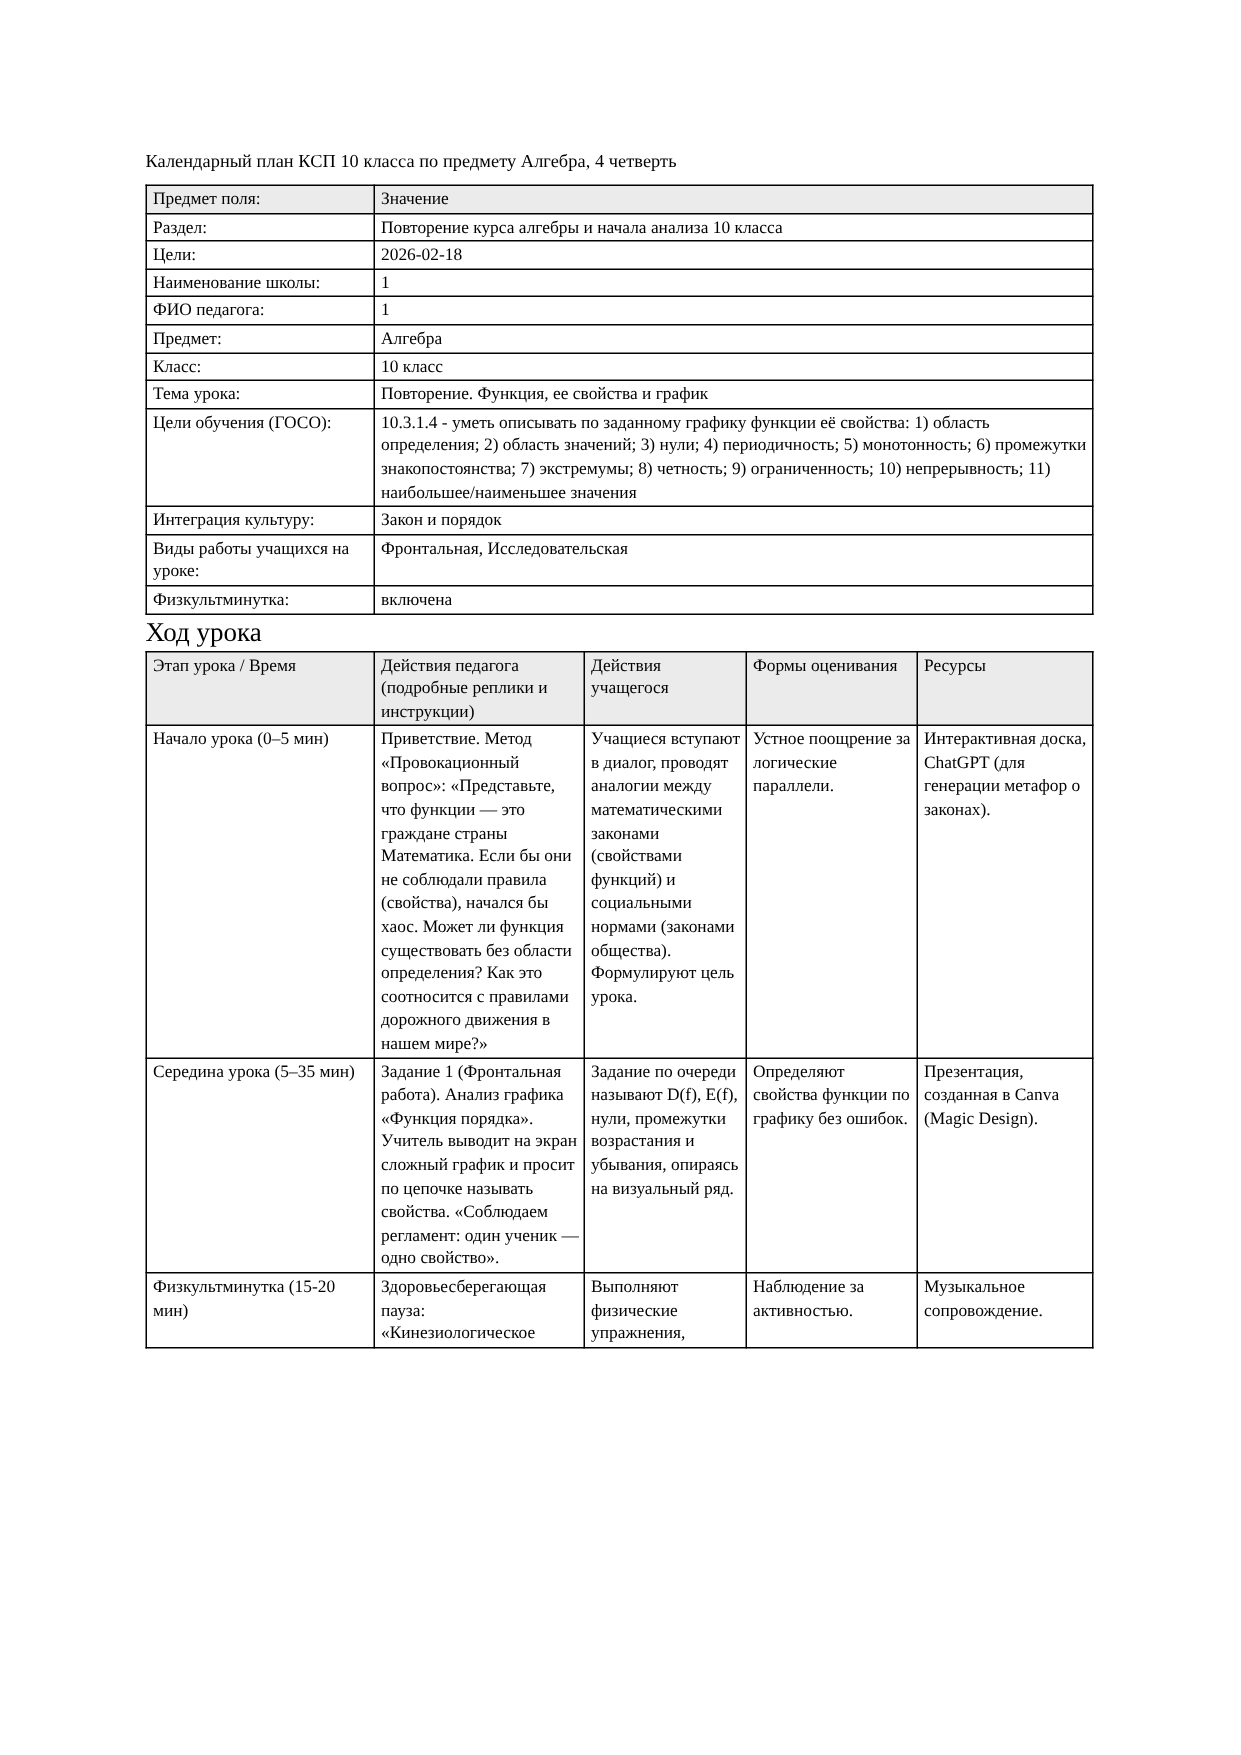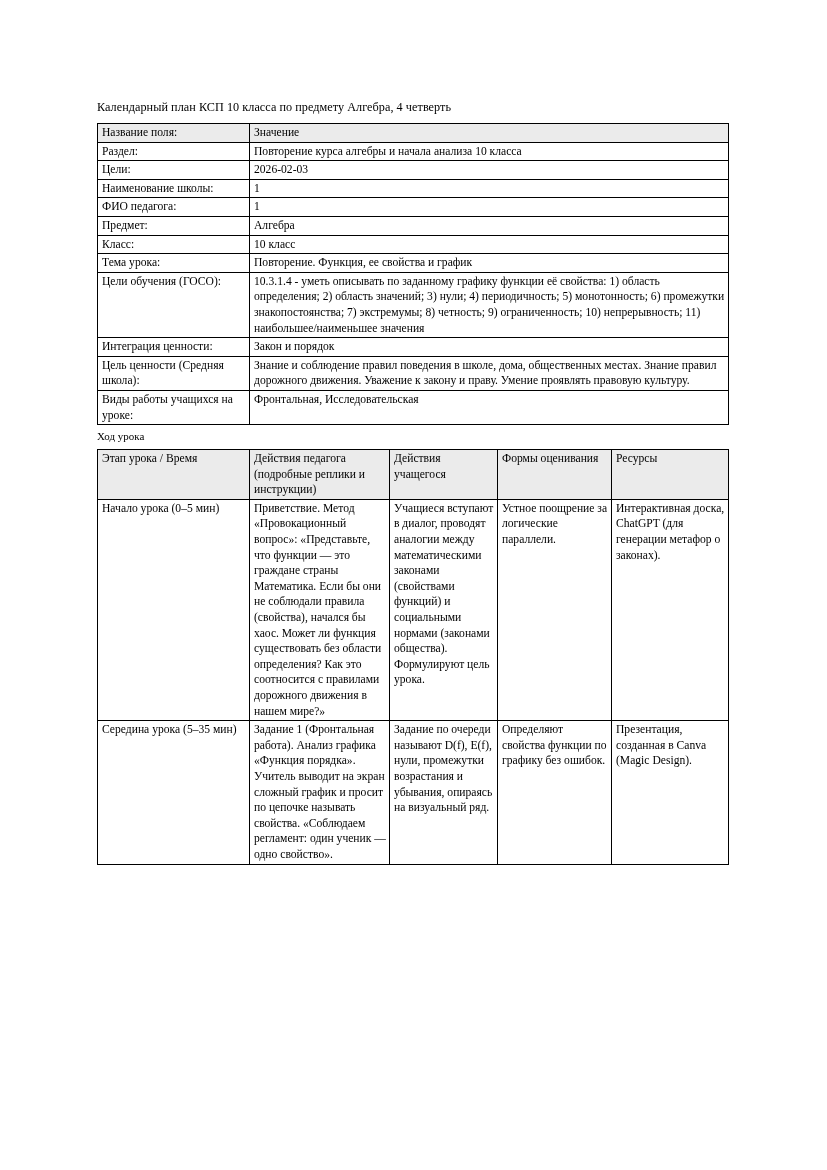--- a/index.html
+++ b/index.html
@@ -27,21 +27,21 @@
     width: 631px;
   }
   .doc-title {
     font-size: 12.2px;
     line-height: 16px;
     margin: 0 0 8px 0;
     white-space: nowrap;
     letter-spacing: 0.05px;
   }
   .section-label {
-    font-size: 11px;
+    font-size: 18px;
     line-height: 16px;
     margin: 3px 0 5px 0;
   }
   table.doc-table {
     border-collapse: collapse;
     width: 631px;
     table-layout: fixed;
     font-size: 11.6px;
     line-height: 15.6px;
   }
@@ -84,30 +84,30 @@
 
     <p class="doc-title">Календарный план КСП 10 класса по предмету Алгебра, 4 четверть</p>
 
     <table class="doc-table">
       <colgroup>
         <col class="col-field">
         <col class="col-value">
       </colgroup>
       <tbody>
         <tr>
-          <td class="hdr-cell">Название поля:</td>
+          <td class="hdr-cell">Предмет поля:</td>
           <td class="hdr-cell">Значение</td>
         </tr>
         <tr>
           <td>Раздел:</td>
           <td>Повторение курса алгебры и начала анализа 10 класса</td>
         </tr>
         <tr>
           <td>Цели:</td>
-          <td>2026-02-03</td>
+          <td>2026-02-18</td>
         </tr>
         <tr>
           <td>Наименование школы:</td>
           <td>1</td>
         </tr>
         <tr>
           <td>ФИО педагога:</td>
           <td>1</td>
         </tr>
         <tr>
@@ -120,30 +120,30 @@
         </tr>
         <tr>
           <td>Тема урока:</td>
           <td>Повторение. Функция, ее свойства и график</td>
         </tr>
         <tr>
           <td>Цели обучения (ГОСО):</td>
           <td>10.3.1.4 - уметь описывать по заданному графику функции её свойства: 1) область определения; 2) область значений; 3) нули; 4) периодичность; 5) монотонность; 6) промежутки знакопостоянства; 7) экстремумы; 8) четность; 9) ограниченность; 10) непрерывность; 11) наибольшее/наименьшее значения</td>
         </tr>
         <tr>
-          <td>Интеграция ценности:</td>
+          <td>Интеграция культуру:</td>
           <td>Закон и порядок</td>
-        </tr>
-        <tr>
-          <td>Цель ценности (Средняя школа):</td>
-          <td>Знание и соблюдение правил поведения в школе, дома, общественных местах. Знание правил дорожного движения. Уважение к закону и праву. Умение проявлять правовую культуру.</td>
         </tr>
         <tr>
           <td>Виды работы учащихся на уроке:</td>
           <td>Фронтальная, Исследовательская</td>
+        </tr>
+        <tr>
+          <td>Физкультминутка:</td>
+          <td>включена</td>
         </tr>
       </tbody>
     </table>
 
     <p class="section-label">Ход урока</p>
 
     <table class="doc-table">
       <colgroup>
         <col class="col-stage">
         <col class="col-teacher">
@@ -166,18 +166,25 @@
           <td>Устное поощрение за логические параллели.</td>
           <td>Интерактивная доска, ChatGPT (для генерации метафор о законах).</td>
         </tr>
         <tr>
           <td>Середина урока (5–35 мин)</td>
           <td>Задание 1 (Фронтальная работа). Анализ графика «Функция порядка». Учитель выводит на экран сложный график и просит по цепочке называть свойства. «Соблюдаем регламент: один ученик — одно свойство».</td>
           <td>Задание по очереди называют D(f), E(f), нули, промежутки возрастания и убывания, опираясь на визуальный ряд.</td>
           <td>Определяют свойства функции по графику без ошибок.</td>
           <td>Презентация, созданная в Canva (Magic Design).</td>
         </tr>
+        <tr>
+          <td>Физкультминутка (15-20 мин)</td>
+          <td>Здоровьесберегающая пауза: «Кинезиологическое</td>
+          <td>Выполняют физические упражнения,</td>
+          <td>Наблюдение за активностью.</td>
+          <td>Музыкальное сопровождение.</td>
+        </tr>
       </tbody>
     </table>
 
   </div>
   <div class="clip-bottom"></div>
 </div>
 
 </body></html>

